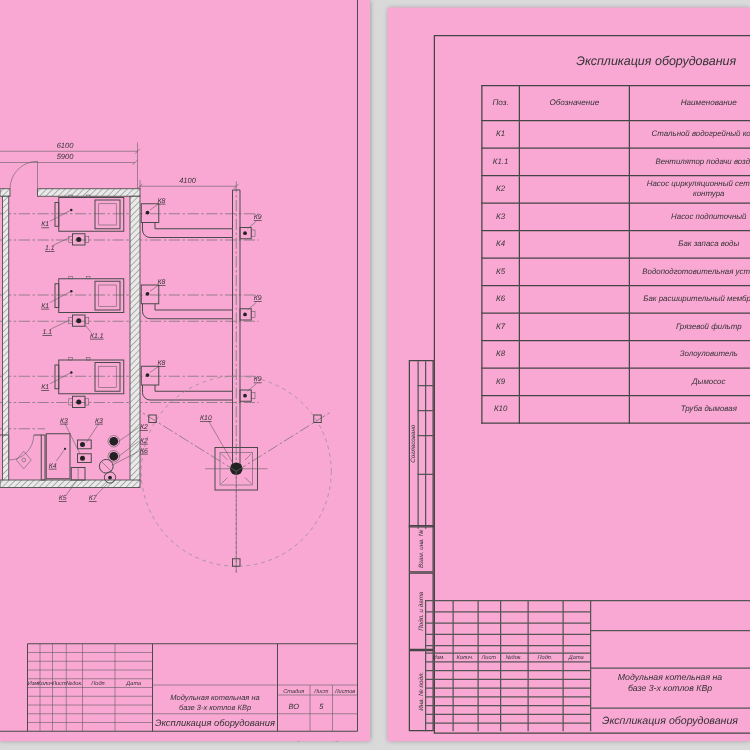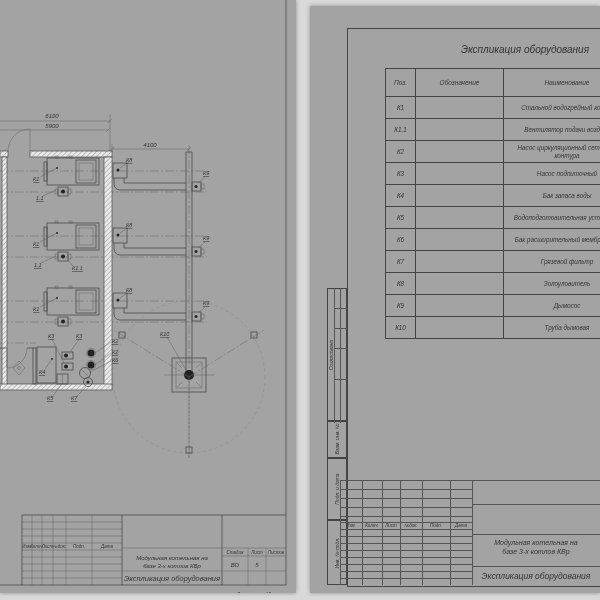--- a/index.html
+++ b/index.html
@@ -2,21 +2,21 @@
 <html><head>
 <meta charset="utf-8">
 <style>
   html,body{margin:0;padding:0;}
   body{
     width:600px;height:600px;overflow:hidden;position:relative;
     background:#d9d9d9;
     font-family:"Liberation Sans",sans-serif;
     color:#333;
   }
-  .page{position:absolute;background:#a3a3a3;box-shadow:0 0 4px rgba(0,0,0,.35);}
+  .page{position:absolute;background:#f9a8d4;box-shadow:0 0 4px rgba(0,0,0,.35);}
   #left-page{left:0;top:0;width:296px;height:593px;}
   #right-page{left:310px;top:6px;width:290px;height:587px;overflow:hidden;}
   svg{position:absolute;left:0;top:0;}
   svg text{font-family:"Liberation Sans",sans-serif;font-style:italic;fill:#333;}
   .lbl{font-size:5.5px;text-decoration:underline;}
   .dim{font-size:6px;}
   .tbs{font-size:4.5px;}
   .tbm{font-size:6px;}
   .tbl{font-size:7.5px;}
   .ln{stroke:#4a4a4a;stroke-width:0.8;fill:none;}

